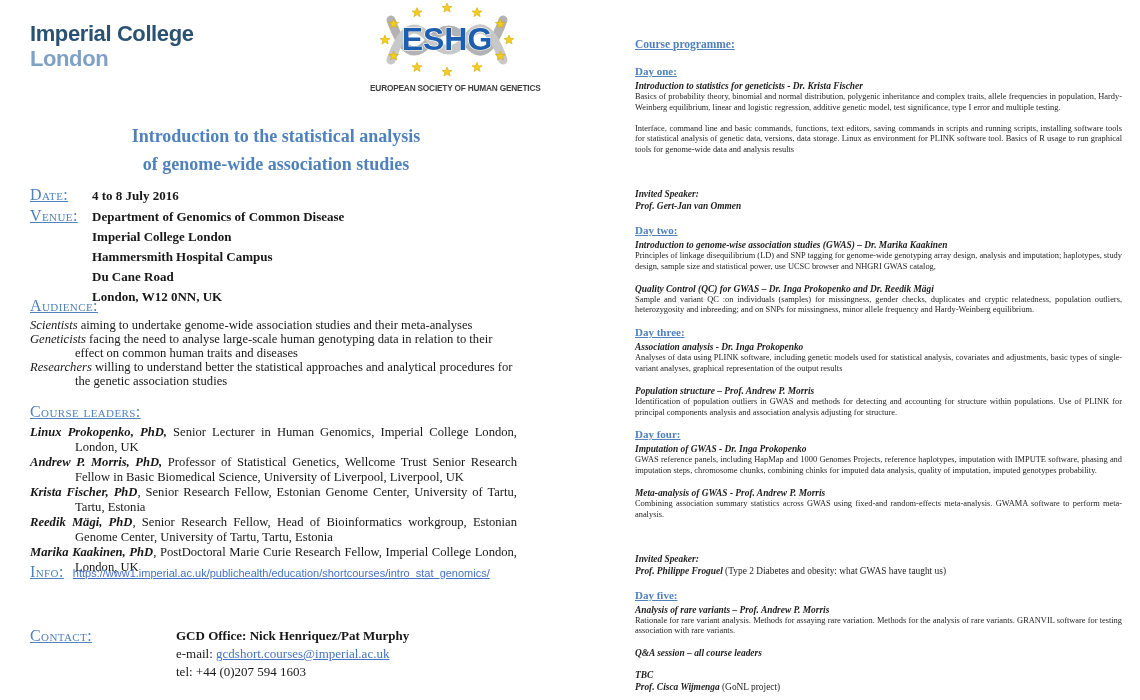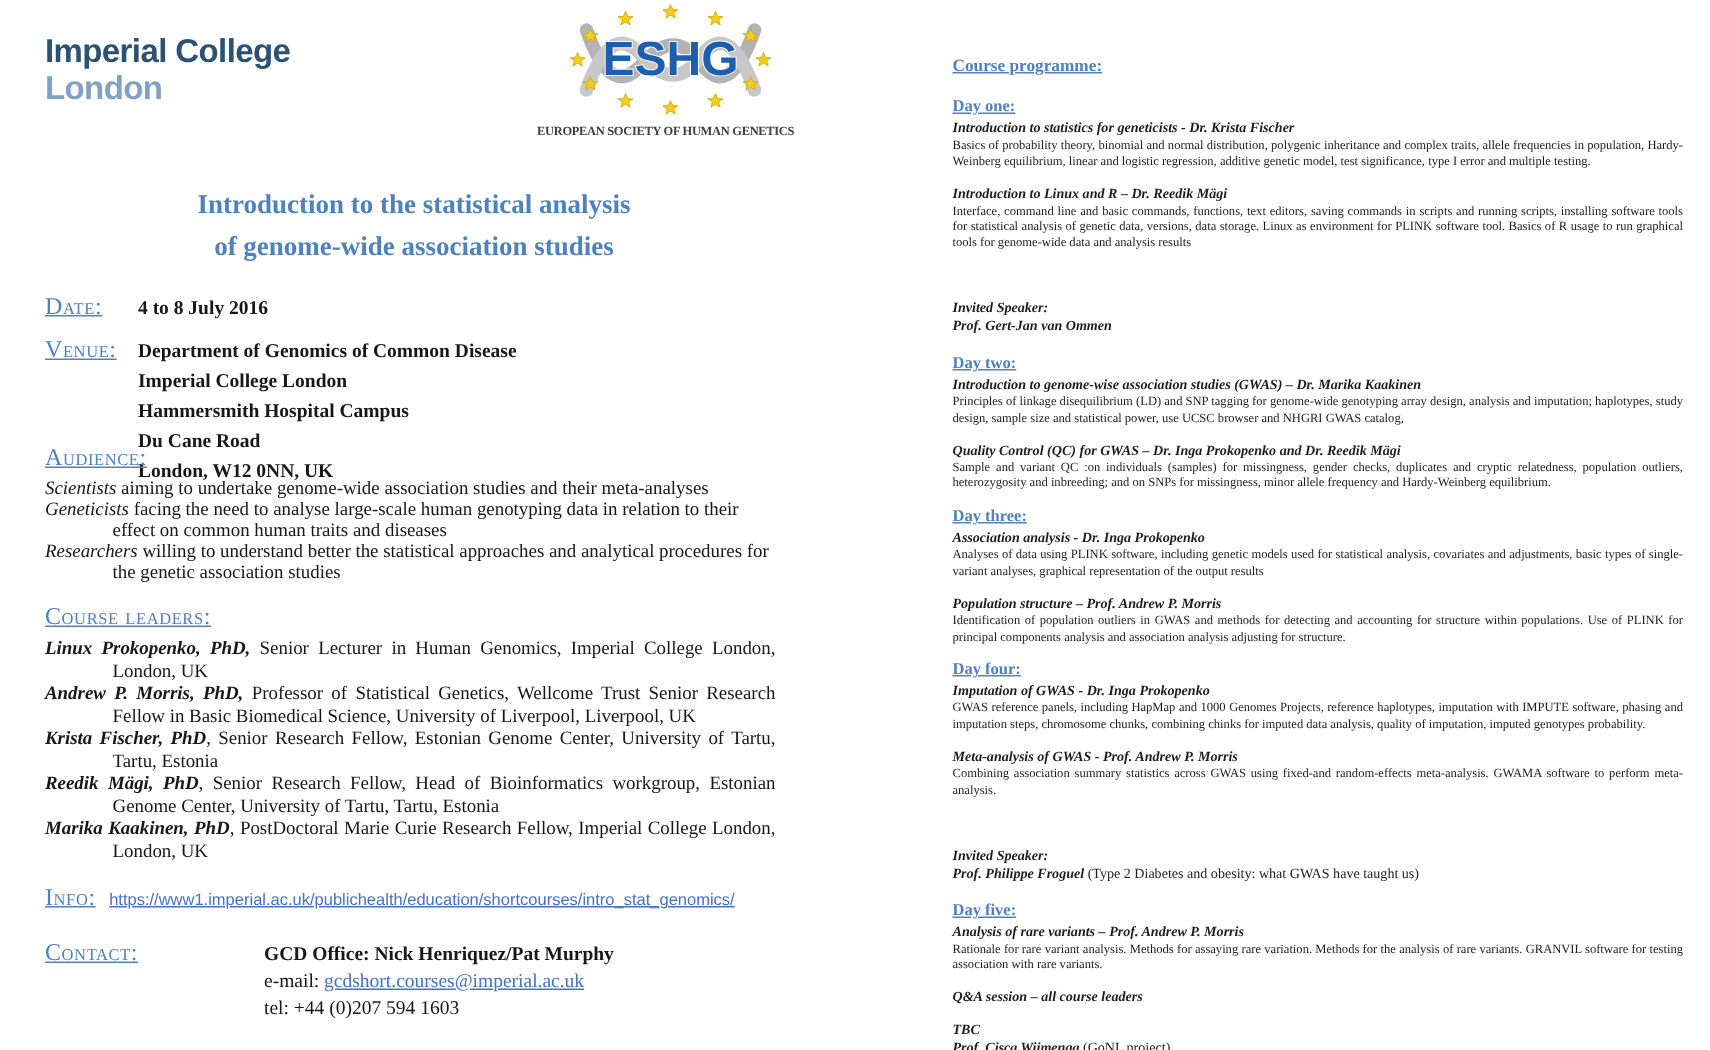--- a/index.html
+++ b/index.html
@@ -10,48 +10,48 @@
   
   .left-col { position:absolute; left:30px; top:0; width:492px; height:700px; }
 
   .imperial-logo { position:absolute; left:0; top:22px;
     font-family:"Liberation Sans",sans-serif; font-weight:700; line-height:1.12; letter-spacing:-0.4px; }
   .imp-line1 { font-size:22px; color:#2b5273; }
   .imp-line2 { font-size:22px; color:#7fa1c6; }
 
   .eshg { position:absolute; left:328px; top:2px; width:170px; text-align:center; }
   .eshg-svg { display:block; margin:0 auto; }
-  .eshg-sub { font-family:Liberation Serif, serif; font-size:8.3px; font-weight:700;
-    color:#3f3f3f; margin-top:1px; white-space:nowrap; letter-spacing:-0.2px; }
+  .eshg-sub { font-family:Liberation Sans, sans-serif; font-size:8.3px; font-weight:700;
+    color:#3f3f3f; margin-top:1px; white-space:nowrap; letter-spacing:-0.2px;margin-left:12px; }
 
   .title { position:absolute; top:122px; left:0; width:100%; text-align:center;
     font-size:18px; font-weight:700; color:#4f81bd; line-height:28px; }
 
   .sec-label { font-variant:small-caps; font-size:16px; color:#4f81bd;
     text-decoration:underline; letter-spacing:0.4px; }
 
   .details { position:absolute; top:186px; left:0; }
-  .detail-row { display:flex; align-items:baseline; margin-bottom:3px;margin-top:10px; }
+  .detail-row { display:flex; align-items:baseline; margin-bottom:3px; }
   .detail-row .sec-label { min-width:58px; }
   .detail-value { font-size:13px; font-weight:700; margin-left:4px; }
   .venue-lines { margin-left:4px; }
   .venue-lines div { font-size:13px; font-weight:700; line-height:20px; }
 
   .audience { position:absolute; top:297px; left:0; width:487px; }
   .audience .sec-label { display:inline-block; margin-bottom:3px; }
   .aud-item { font-size:12.6px; line-height:14px; padding-left:45px; text-indent:-45px; }
   .lead-italic { font-style:italic; }
 
   .leaders { position:absolute; top:403px; left:0; width:487px; }
   .leaders .sec-label { display:inline-block; margin-bottom:4px; }
   .leader-item { font-size:12.6px; line-height:15px; padding-left:45px; text-indent:-45px;
     text-align:justify; }
   .name-bi { font-weight:700; font-style:italic; }
 
-  .info-sec { position:absolute; top:590px; left:0; display:flex; align-items:baseline; }
+  .info-sec { position:absolute; top:563px; left:0; display:flex; align-items:baseline; }
   .info-link { font-family:"Liberation Sans",sans-serif; font-size:11px; color:#4472c4;
     text-decoration:underline; margin-left:9px; }
 
   .contact-sec { position:absolute; top:627px; left:0; display:flex;gap:41px; }
   .contact-sec .sec-label { width:105px; flex:0 0 105px; }
   .contact-body { font-size:13px; }
   .office { font-weight:700; line-height:18px; }
   .email-line, .tel-line { line-height:18px; }
   .email-link { color:#4472c4; text-decoration:underline; }
 
@@ -165,21 +165,20 @@
 
   </div>
 
   <div class="right-col">
 
     <div class="prog-heading">Course programme:</div>
 
     <div class="day-label">Day one:</div>
     <p class="entry-title">Introduction to statistics for geneticists - Dr. Krista Fischer</p>
     <p class="entry-desc">Basics of probability theory, binomial and normal distribution, polygenic inheritance and complex traits, allele frequencies in population, Hardy-Weinberg equilibrium, linear and logistic regression, additive genetic model, test significance, type I error and multiple testing.</p>
-    <p class="entry-title">Introduction to Linux and R – Dr. Reedik Mägi</p>
     <p class="entry-desc">Interface, command line and basic commands, functions, text editors, saving commands in scripts and running scripts, installing software tools for statistical analysis of genetic data, versions, data storage. Linux as environment for PLINK software tool. Basics of R usage to run graphical tools for genome-wide data and analysis results</p>
     <div class="invited">
       <p class="invited-label">Invited Speaker:</p>
       <p class="invited-name"><span class="name">Prof. Gert-Jan van Ommen</span><span class="note"></span></p>
     </div>
 
     <div class="day-label">Day two:</div>
     <p class="entry-title">Introduction to genome-wise association studies (GWAS) – Dr. Marika Kaakinen</p>
     <p class="entry-desc">Principles of linkage disequilibrium (LD) and SNP tagging for genome-wide genotyping array design, analysis and imputation; haplotypes, study design, sample size and statistical power, use UCSC browser and NHGRI GWAS catalog,</p>
     <p class="entry-title">Quality Control  (QC) for GWAS – Dr. Inga Prokopenko and Dr. Reedik Mägi</p>

